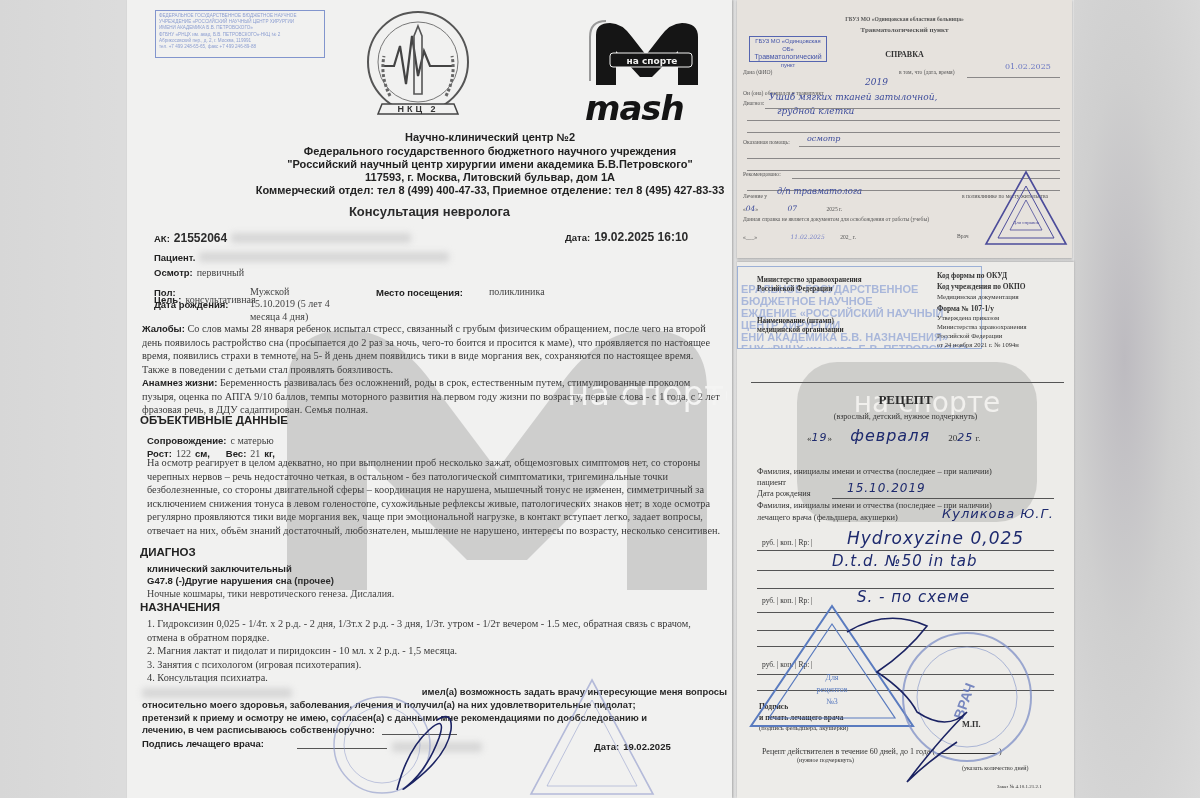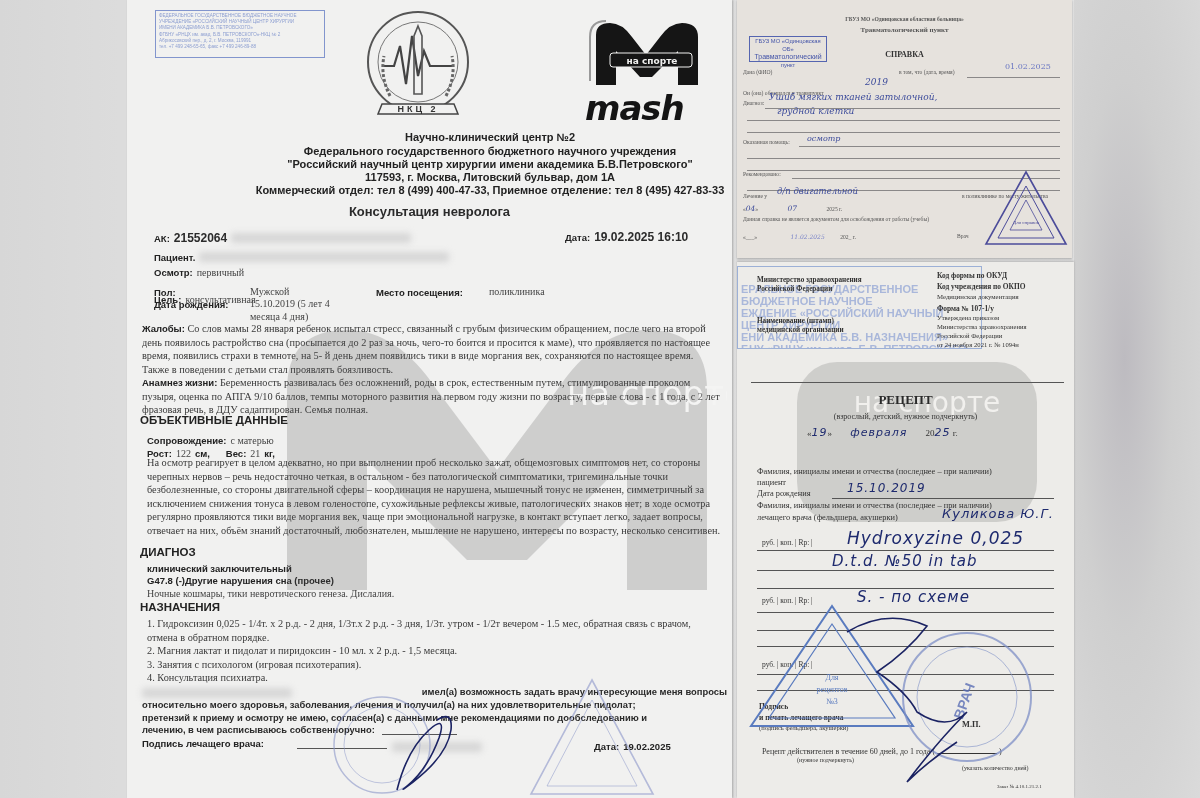--- a/index.html
+++ b/index.html
@@ -255,21 +255,21 @@
   <div class="rline" style="top:132px;"></div>
   <div class="rt-small" style="left:6px; top:139px;">Оказанная помощь:</div>
   <div class="hand" style="left:70px; top:134px; font-size:8px;">осмотр</div>
   <div class="rline" style="top:146px; left:62px;"></div>
   <div class="rline" style="top:158px;"></div>
   <div class="rline" style="top:170px;"></div>
   <div class="rt-small" style="left:6px; top:171px;">Рекомендовано:</div>
   <div class="rline" style="top:178px; left:55px;"></div>
   <div class="rline" style="top:190px;"></div>
   <div class="rt-small" style="left:6px; top:193px;">Лечение у</div>
-  <div class="hand" style="left:40px; top:186px; font-size:8.5px;">д/п двигательной</div>
+  <div class="hand" style="left:40px; top:186px; font-size:8.5px;">д/п травматолога</div>
   <div class="rt-small" style="left:225px; top:193px;">в поликлинике по месту жительства</div>
   <div class="rt-small" style="left:6px; top:204px;">
     «<span class="hand" style="position:static; font-size:7.5px;">04</span>»
     <span class="hand" style="position:static; font-size:7.5px; margin-left:28px;">07</span>
     <span style="margin-left:28px;">2025 г.</span>
   </div>
   <div class="rt-small" style="left:6px; top:216px;">Данная справка не является документом для освобождения от работы (учебы)</div>
   <div class="rt-small" style="left:6px; top:233px;">
     «___» <span class="hand" style="position:static; font-size:6px; color:#7a84c8; margin-left:32px;">11.02.2025</span>
     <span style="margin-left:14px;">202_ г.</span>
@@ -310,21 +310,21 @@
 
   <svg class="watermark" style="left:40px; top:90px;" width="280" height="180" viewBox="0 0 280 180">
     <rect x="20" y="10" width="240" height="160" rx="40" fill="#666"></rect>
     <text x="150" y="60" text-anchor="middle" font-family="DejaVu Sans, sans-serif" font-size="28" fill="#fff">на спорте</text>
   </svg>
 
   <div class="abs" style="left:0; width:337px; text-align:center; top:130px; font-size:13px; font-weight:bold; color:#2a2a2a;">РЕЦЕПТ</div>
   <div class="rb-txt" style="left:0; width:337px; text-align:center; top:150px; font-size:8px;">(взрослый, детский, нужное подчеркнуть)</div>
   <div class="rb-txt" style="left:70px; top:164px; font-size:9px;">
     «<span class="rx-hand" style="position:static; font-size:11px;">19</span>»
-    <span class="rx-hand" style="position:static; font-size:11px; margin:0 16px;">февраля</span>
+    <span class="rx-hand" style="position:static; font-size:16px; margin:0 16px;">февраля</span>
     <span>20</span><span class="rx-hand" style="position:static; font-size:11px;">25</span>
     <span>г.</span>
   </div>
 
   <div class="rb-txt" style="left:20px; top:205px;">Фамилия, инициалы имени и отчества (последнее – при наличии)</div>
   <div class="rb-txt" style="left:20px; top:216px;">пациент</div>
   <div class="rb-txt" style="left:20px; top:227px;">Дата рождения</div>
   <div class="rx-hand" style="left:110px; top:219px; font-size:12px;">15.10.2019</div>
   <div class="rb-line" style="left:95px; right:20px; top:236px;"></div>
   <div class="rb-txt" style="left:20px; top:239px;">Фамилия, инициалы имени и отчества (последнее – при наличии)</div>

